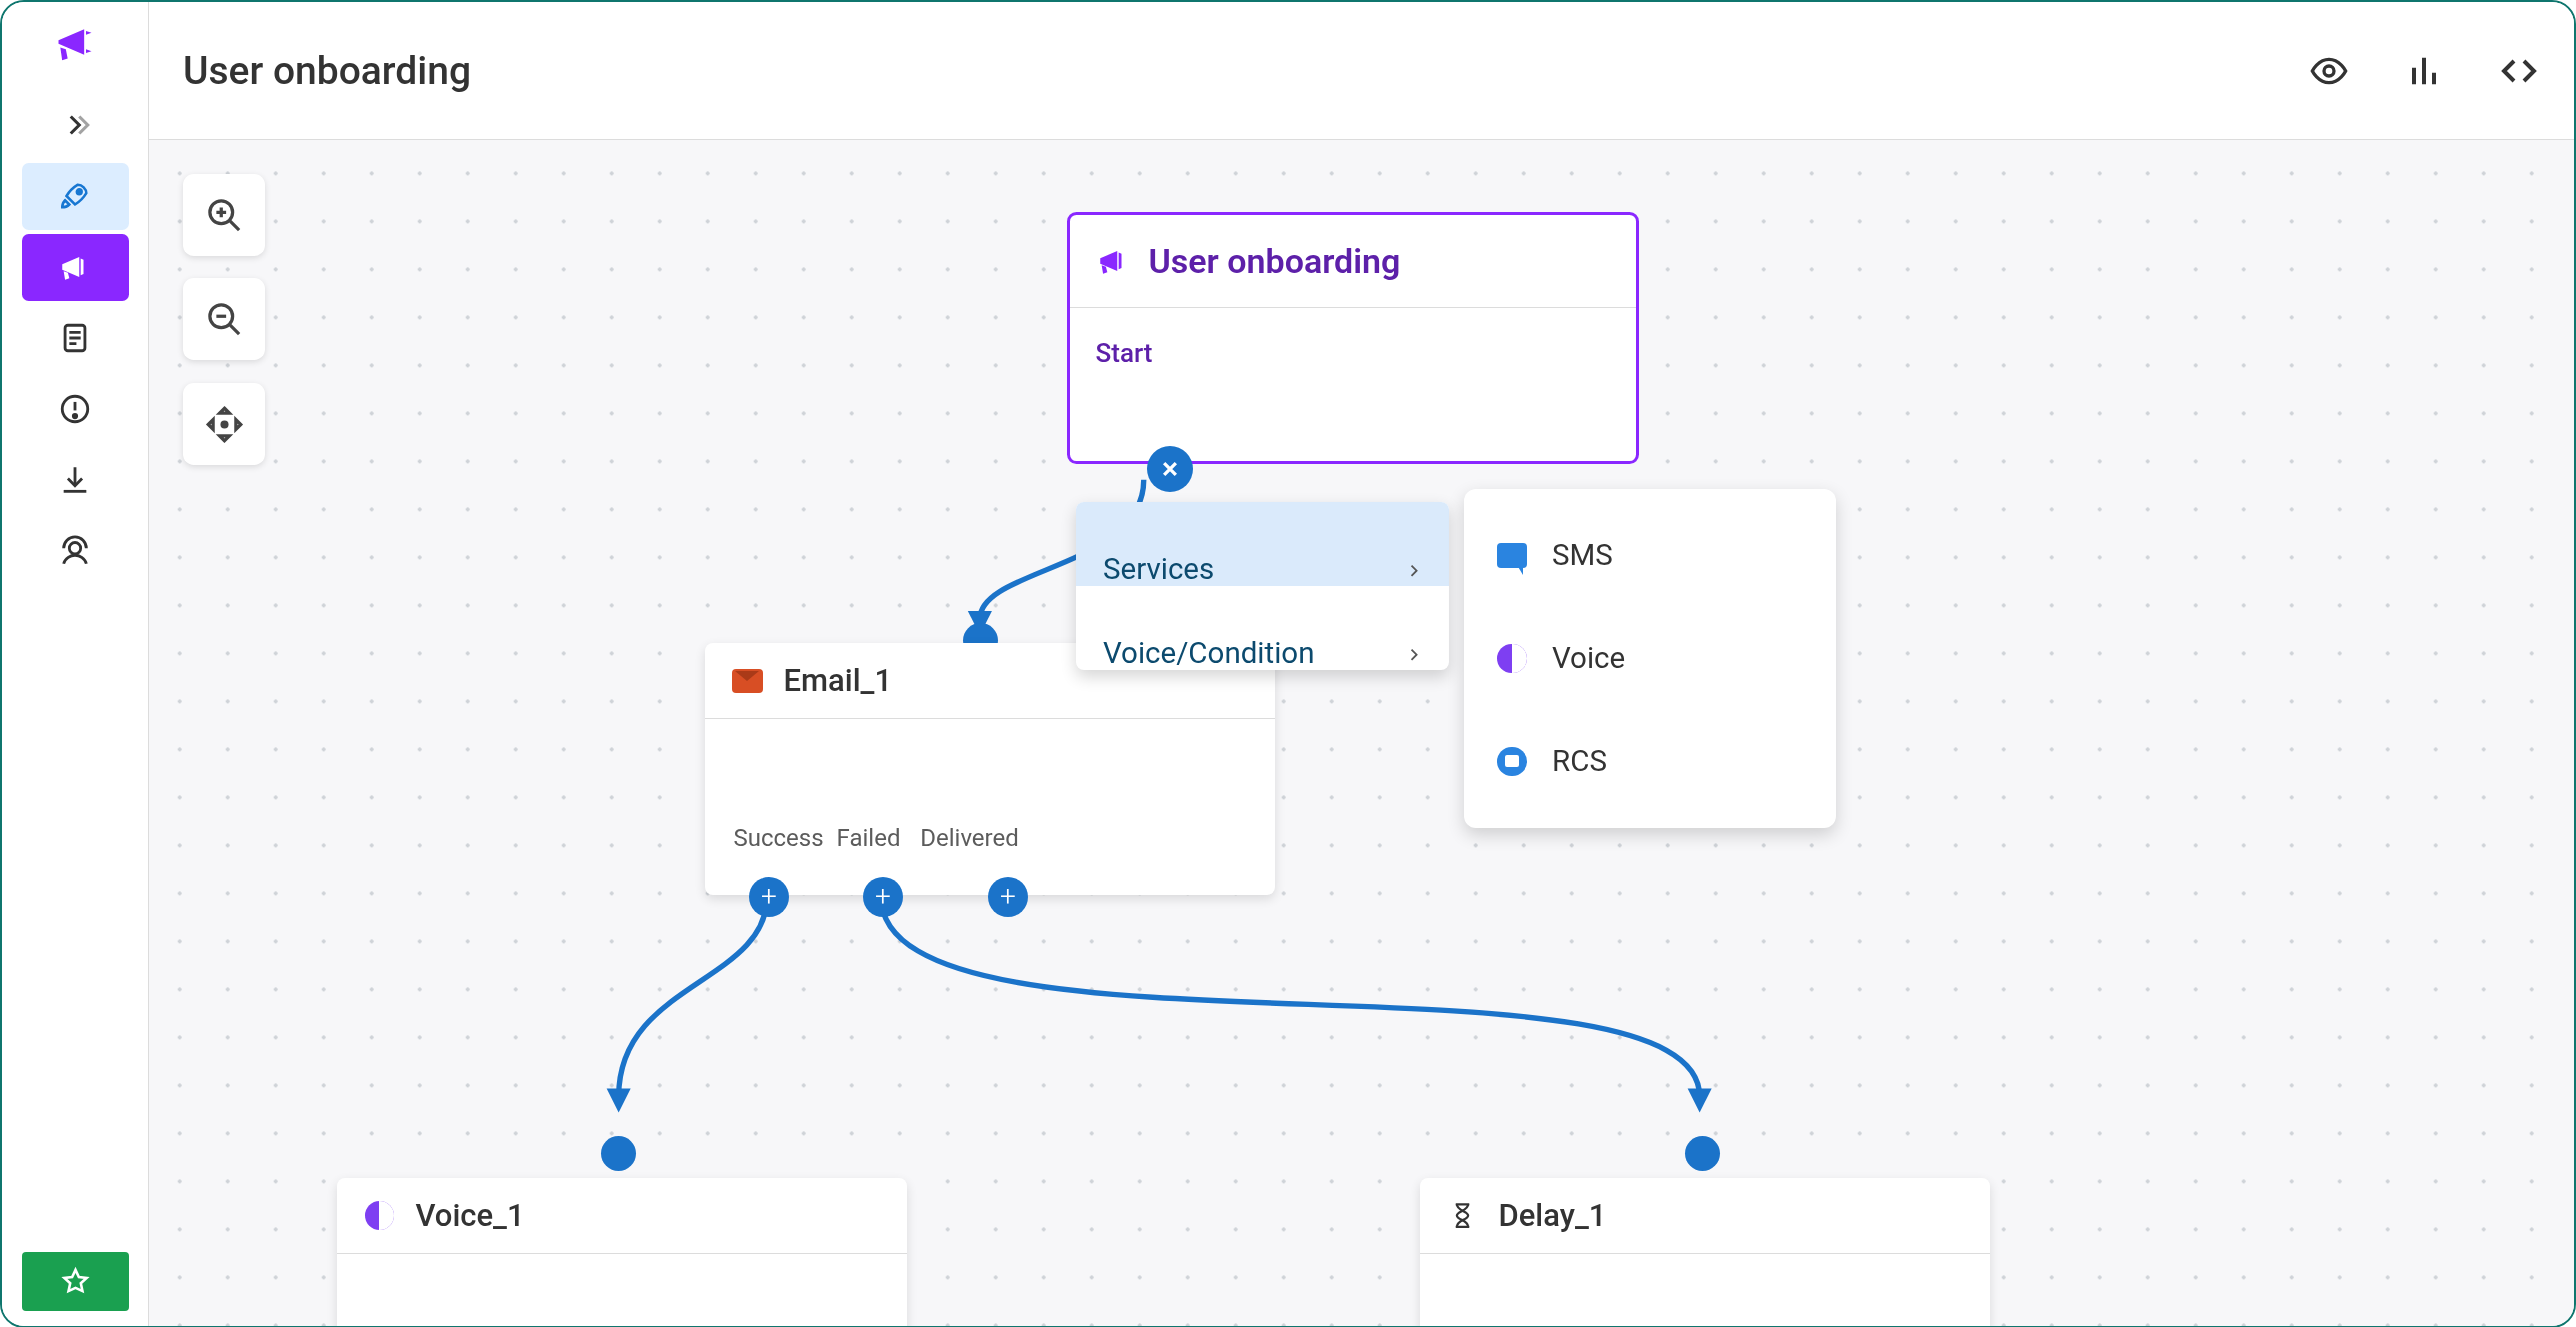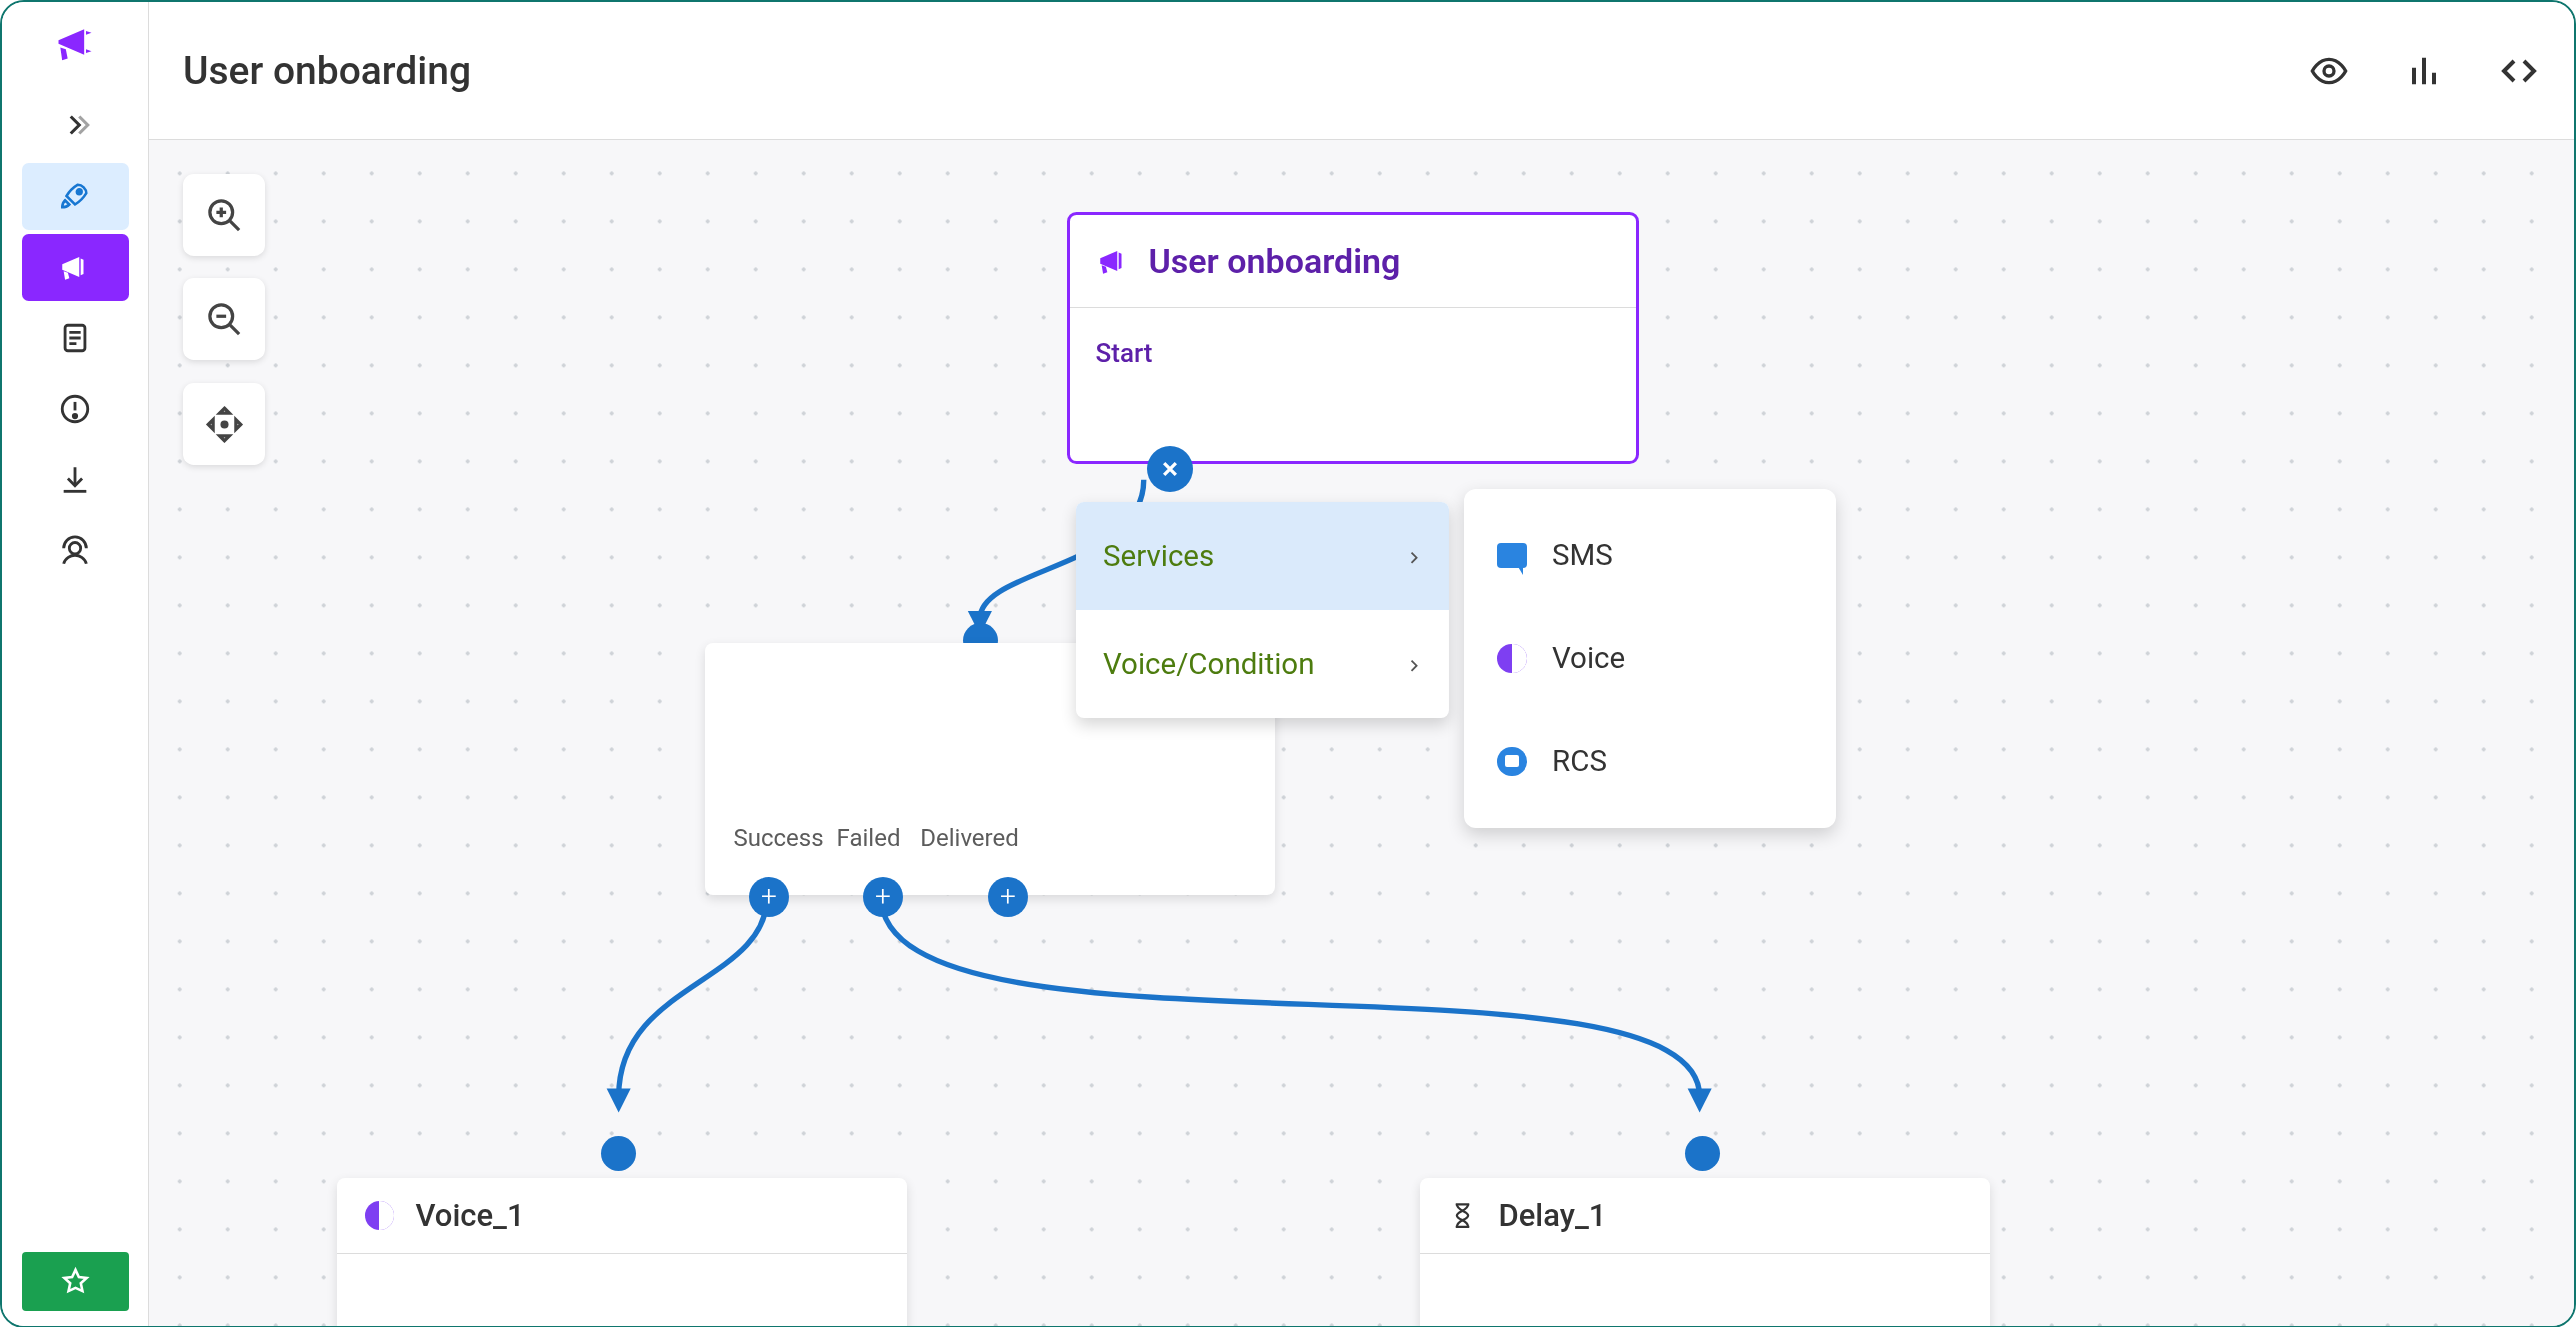--- a/index.html
+++ b/index.html
@@ -130,21 +130,21 @@
 
   
   .node.voice{left:188px;top:1038px;width:570px;height:181px;}
   .node.delay{left:1271px;top:1038px;width:570px;height:181px;}
 
   
   .ctx{
     position:absolute;left:927px;top:362px;width:373px;
     background:#fff;border-radius:8px;box-shadow:0 6.7px 16px rgba(0,0,0,.16);overflow:hidden;
   }
-  .ctx .row{height:108px;display:flex;align-items:center;padding:0 27px;font-size:29.5px;color:#4d7c0f;}
+  .ctx .row{height:84px;display:flex;align-items:flex-end;padding:0 27px;font-size:29.5px;color:#0c4a6e;}
   .ctx .row .chev{margin-left:auto;color:#555;}
   .ctx .row.hover{background:var(--blue-light);}
 
   
   .submenu{
     position:absolute;left:1315px;top:349px;width:372px;
     background:#fff;border-radius:12px;box-shadow:0 6.7px 17.4px rgba(0,0,0,.16);
     padding:14.8px 0;
   }
   .submenu .srow{
@@ -305,20 +305,26 @@
       <div class="node-body">Start</div>
     </div>
     <div class="close-bubble">
       <svg viewBox="0 0 24 24">
           <path d="M5 5l14 14M19 5L5 19"></path>
         </svg>
     </div>
 
     <div class="dot" style="left:814px;top:483px;"></div>
     <div class="node email">
+      <div class="node-head">
+        <span class="glyph">
+            <span class="ico-mail"></span>
+          </span>
+        <span>Email_1</span>
+      </div>
       <div class="port-labels">
         <span style="width:99px;">Success</span>
         <span style="width:81px;">Failed</span>
         <span style="width:121px;">Delivered</span>
       </div>
     </div>
     <div class="plus" style="left:600px;top:737px;">+</div>
     <div class="plus" style="left:714px;top:737px;">+</div>
     <div class="plus" style="left:839px;top:737px;">+</div>
 

